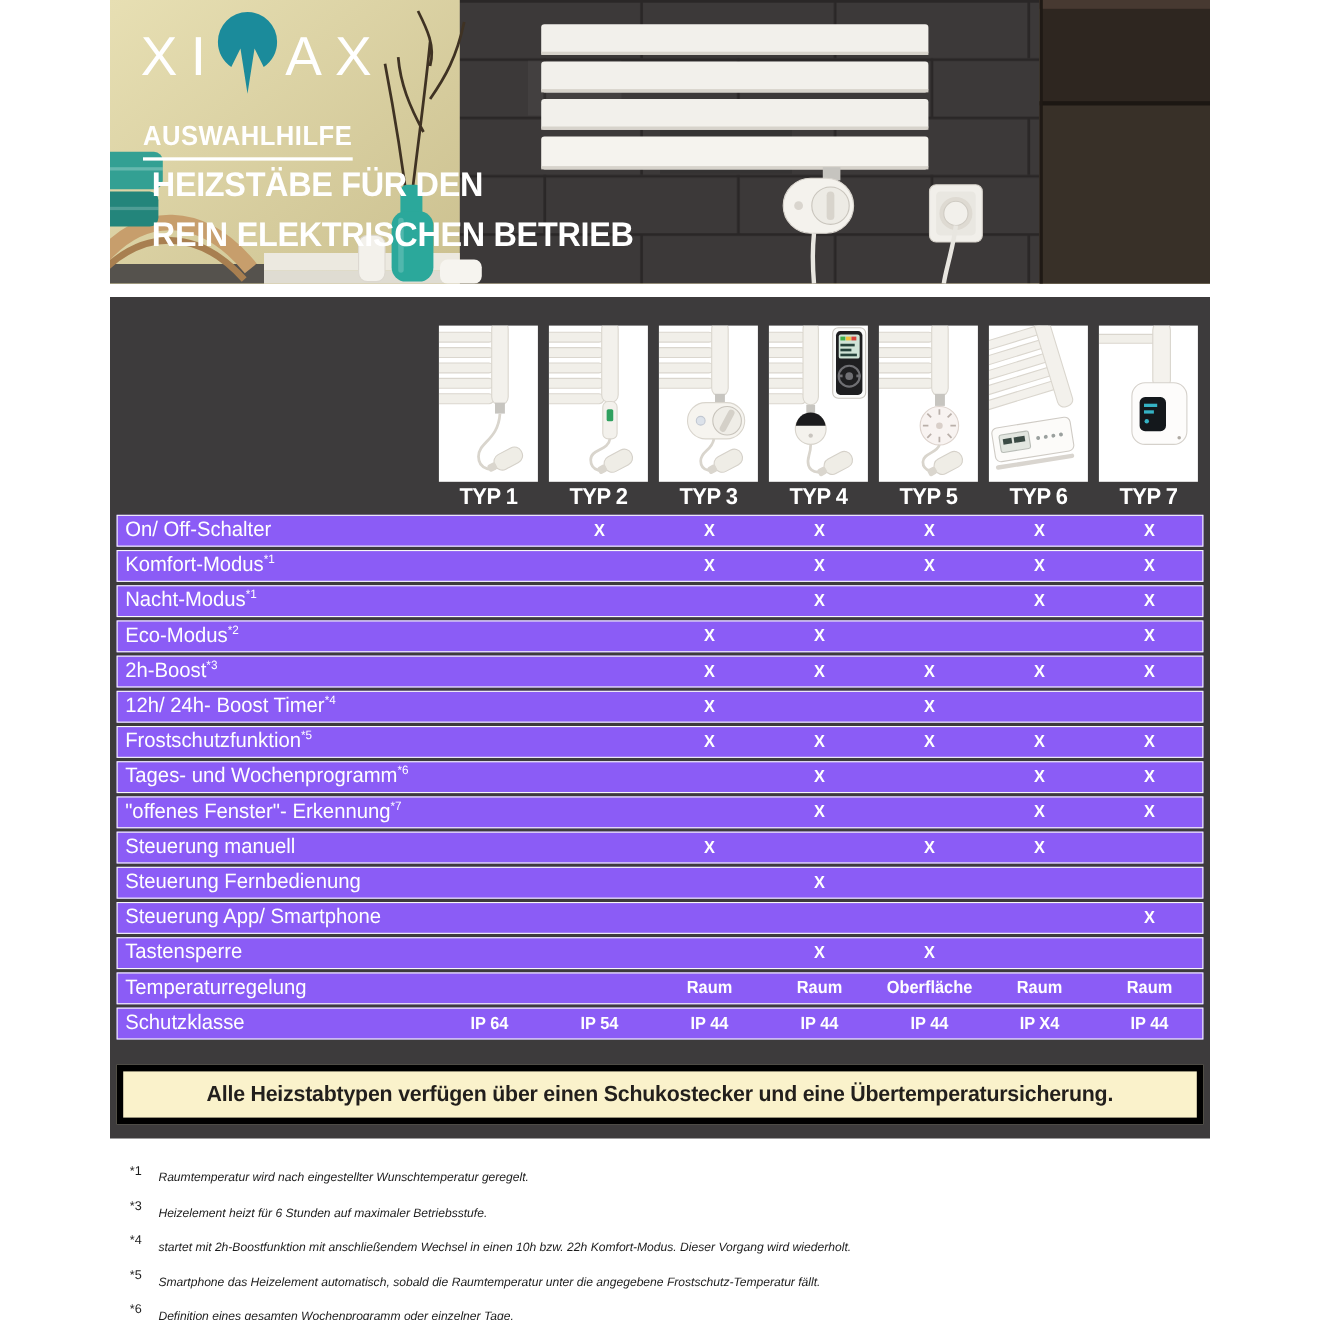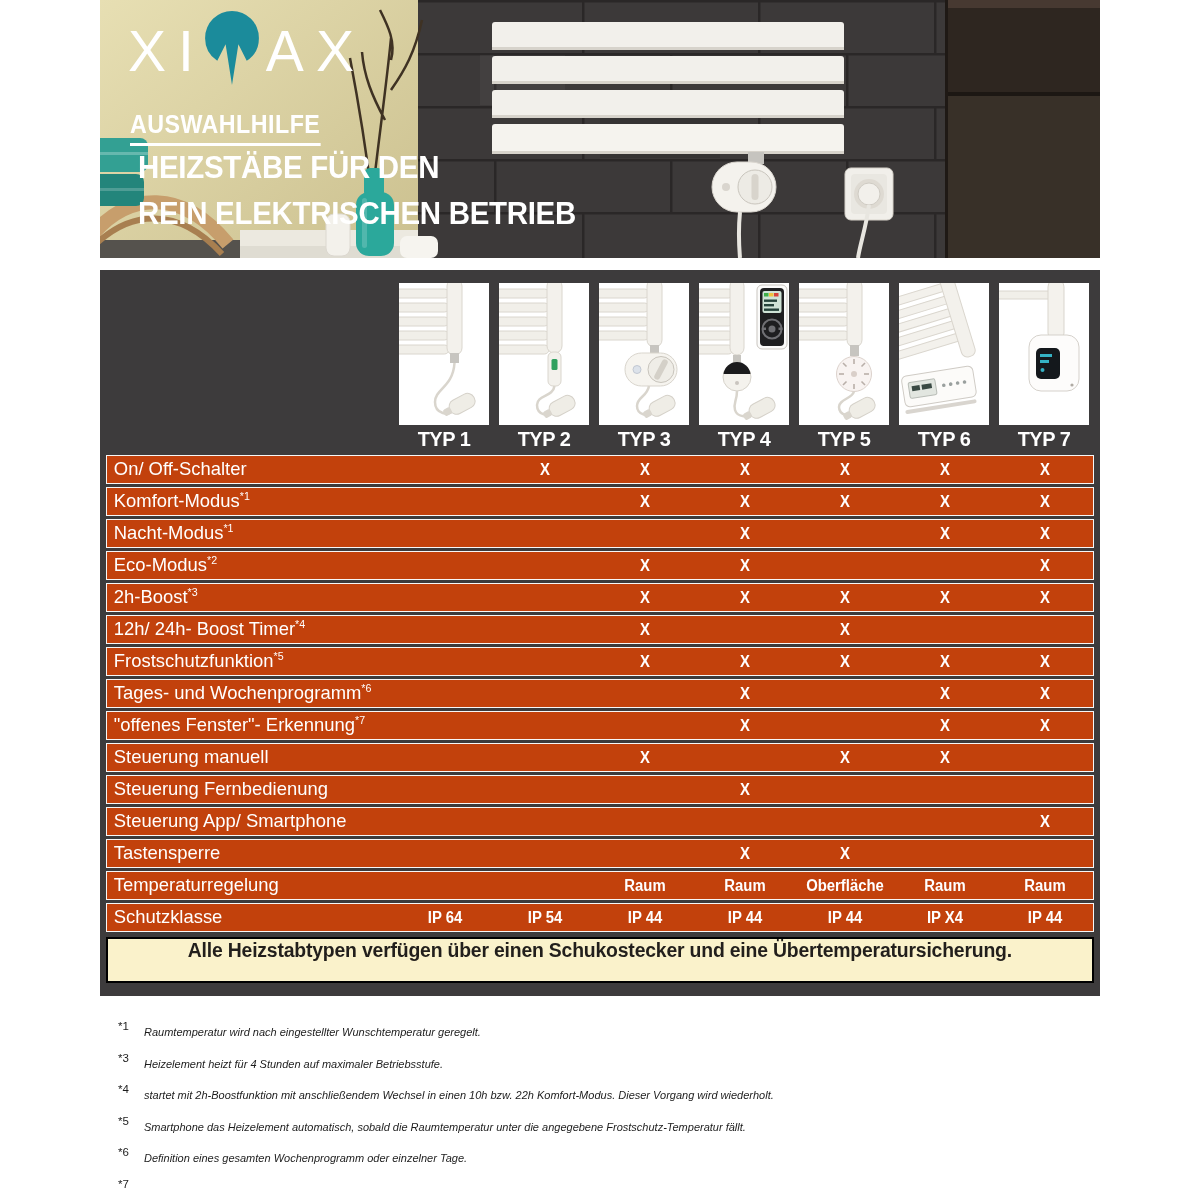--- a/index.html
+++ b/index.html
@@ -3,38 +3,38 @@
 <meta charset="utf-8">
 <style>
   html,body{margin:0;padding:0;background:#ffffff;}
   body{width:1200px;height:1200px;position:relative;font-family:"Liberation Sans",sans-serif;overflow:hidden;}
   .content{position:absolute;left:100px;top:0;width:1000px;}
 
   
   .hero{position:relative;width:1000px;height:258px;overflow:hidden;background:#CFC497;}
   .hero svg.scene{position:absolute;left:0;top:0;}
   .logo{position:absolute;left:28px;top:8px;display:flex;align-items:center;color:#fff;}
-  .logo .lt{font-size:57px;font-weight:400;letter-spacing:12px;line-height:1;}
+  .logo .lt{font-size:50px;font-weight:400;letter-spacing:12px;line-height:1;}
   .logo .mark{width:64px;height:80px;margin:0 2px 6px -6px;}
   .kicker{position:absolute;left:30px;top:110px;color:#fff;font-weight:bold;font-size:25px;letter-spacing:.5px;border-bottom:3px solid #fff;padding-bottom:4px;transform:scaleX(.93);transform-origin:left;}
   .t1{position:absolute;left:38px;top:150px;color:#fff;font-weight:bold;font-size:31px;letter-spacing:-.3px;transform:scaleX(.95);transform-origin:left;}
   .t2{position:absolute;left:38px;top:196px;color:#fff;font-weight:bold;font-size:31px;letter-spacing:-.3px;transform:scaleX(.95);transform-origin:left;}
 
   
-  .panel{margin-top:12px;background:#3D3B3C;padding:13px 6px 13px 6px;width:988px;}
+  .panel{margin-top:12px;background:#3D3B3C;padding:26px 6px 13px 6px;width:988px;}
   .cols{display:grid;grid-template-columns:288px repeat(7,100px);}
   .imgcell{display:flex;justify-content:center;}
   .pbox{width:90px;height:142px;background:#fff;overflow:hidden;}
   .typlabels{margin-top:2px;margin-bottom:4px;}
   .typlabels .tl{color:#fff;font-weight:bold;font-size:21px;text-align:center;letter-spacing:-.5px;transform:scaleX(.95);}
-  .frow{height:27px;border:1px solid #F7F7F7;background:#c2410c;margin-bottom:3px;align-items:center;}
+  .frow{height:27px;border:1px solid #F7F7F7;background:#8b5cf6;margin-bottom:3px;align-items:center;}
   .frow .lab{color:#fff;font-size:19px;padding-left:7px;white-space:nowrap;transform:scaleX(.97);transform-origin:left;}
   .frow .lab sup{font-size:11px;}
   .frow .cv{color:#fff;font-weight:bold;font-size:16px;text-align:center;white-space:nowrap;transform:scaleX(.93);}
-  .note{margin-top:5px;height:42px;background:#FAF2CB;border:2px solid #000000;display:flex;align-items:flex-start;justify-content:center;}
+  .note{margin-top:23px;height:42px;background:#FAF2CB;border:6px solid #000000;display:flex;align-items:center;justify-content:center;}
   .note span{font-weight:bold;font-size:20px;color:#221F1C;letter-spacing:-.2px;transform:scaleX(.97);}
 
   
   .footnotes{margin:20px 0 0 18px;color:#1C1C1C;}
   .fn{margin-bottom:5.5px;line-height:20px;}
   .fn sup{display:inline-block;width:26px;font-size:11.5px;font-style:normal;vertical-align:6px;font-weight:400;}
   .fn .tx{font-style:italic;font-size:11px;}
 </style>
 </head>
 <body>
@@ -465,21 +465,21 @@
         <div class="cv">IP 44</div>
     </div>
 
     <div class="note">
       <span>Alle Heizstabtypen verfügen über einen Schukostecker und eine Übertemperatursicherung.</span>
     </div>
   </div>
 
   <div class="footnotes">
     <div class="fn"><sup>*1</sup><span class="tx">Raumtemperatur wird nach eingestellter Wunschtemperatur geregelt.</span></div>
-    <div class="fn"><sup>*3</sup><span class="tx">Heizelement heizt für 4 Stunden auf maximaler Betriebsstufe.</span></div>
+    <div class="fn"><sup>*3</sup><span class="tx">Heizelement heizt für 6 Stunden auf maximaler Betriebsstufe.</span></div>
     <div class="fn"><sup>*4</sup><span class="tx">startet mit 2h-Boostfunktion mit anschließendem Wechsel in einen 10h bzw. 22h Komfort-Modus. Dieser Vorgang wird wiederholt.</span></div>
     <div class="fn"><sup>*5</sup><span class="tx">Smartphone das Heizelement automatisch, sobald die Raumtemperatur unter die angegebene Frostschutz-Temperatur fällt.</span></div>
     <div class="fn"><sup>*6</sup><span class="tx">Definition eines gesamten Wochenprogramm oder einzelner Tage.</span></div>
     <div class="fn"><sup>*7</sup></div>
 
   </div>
 
 </div>
 
 </body></html>

